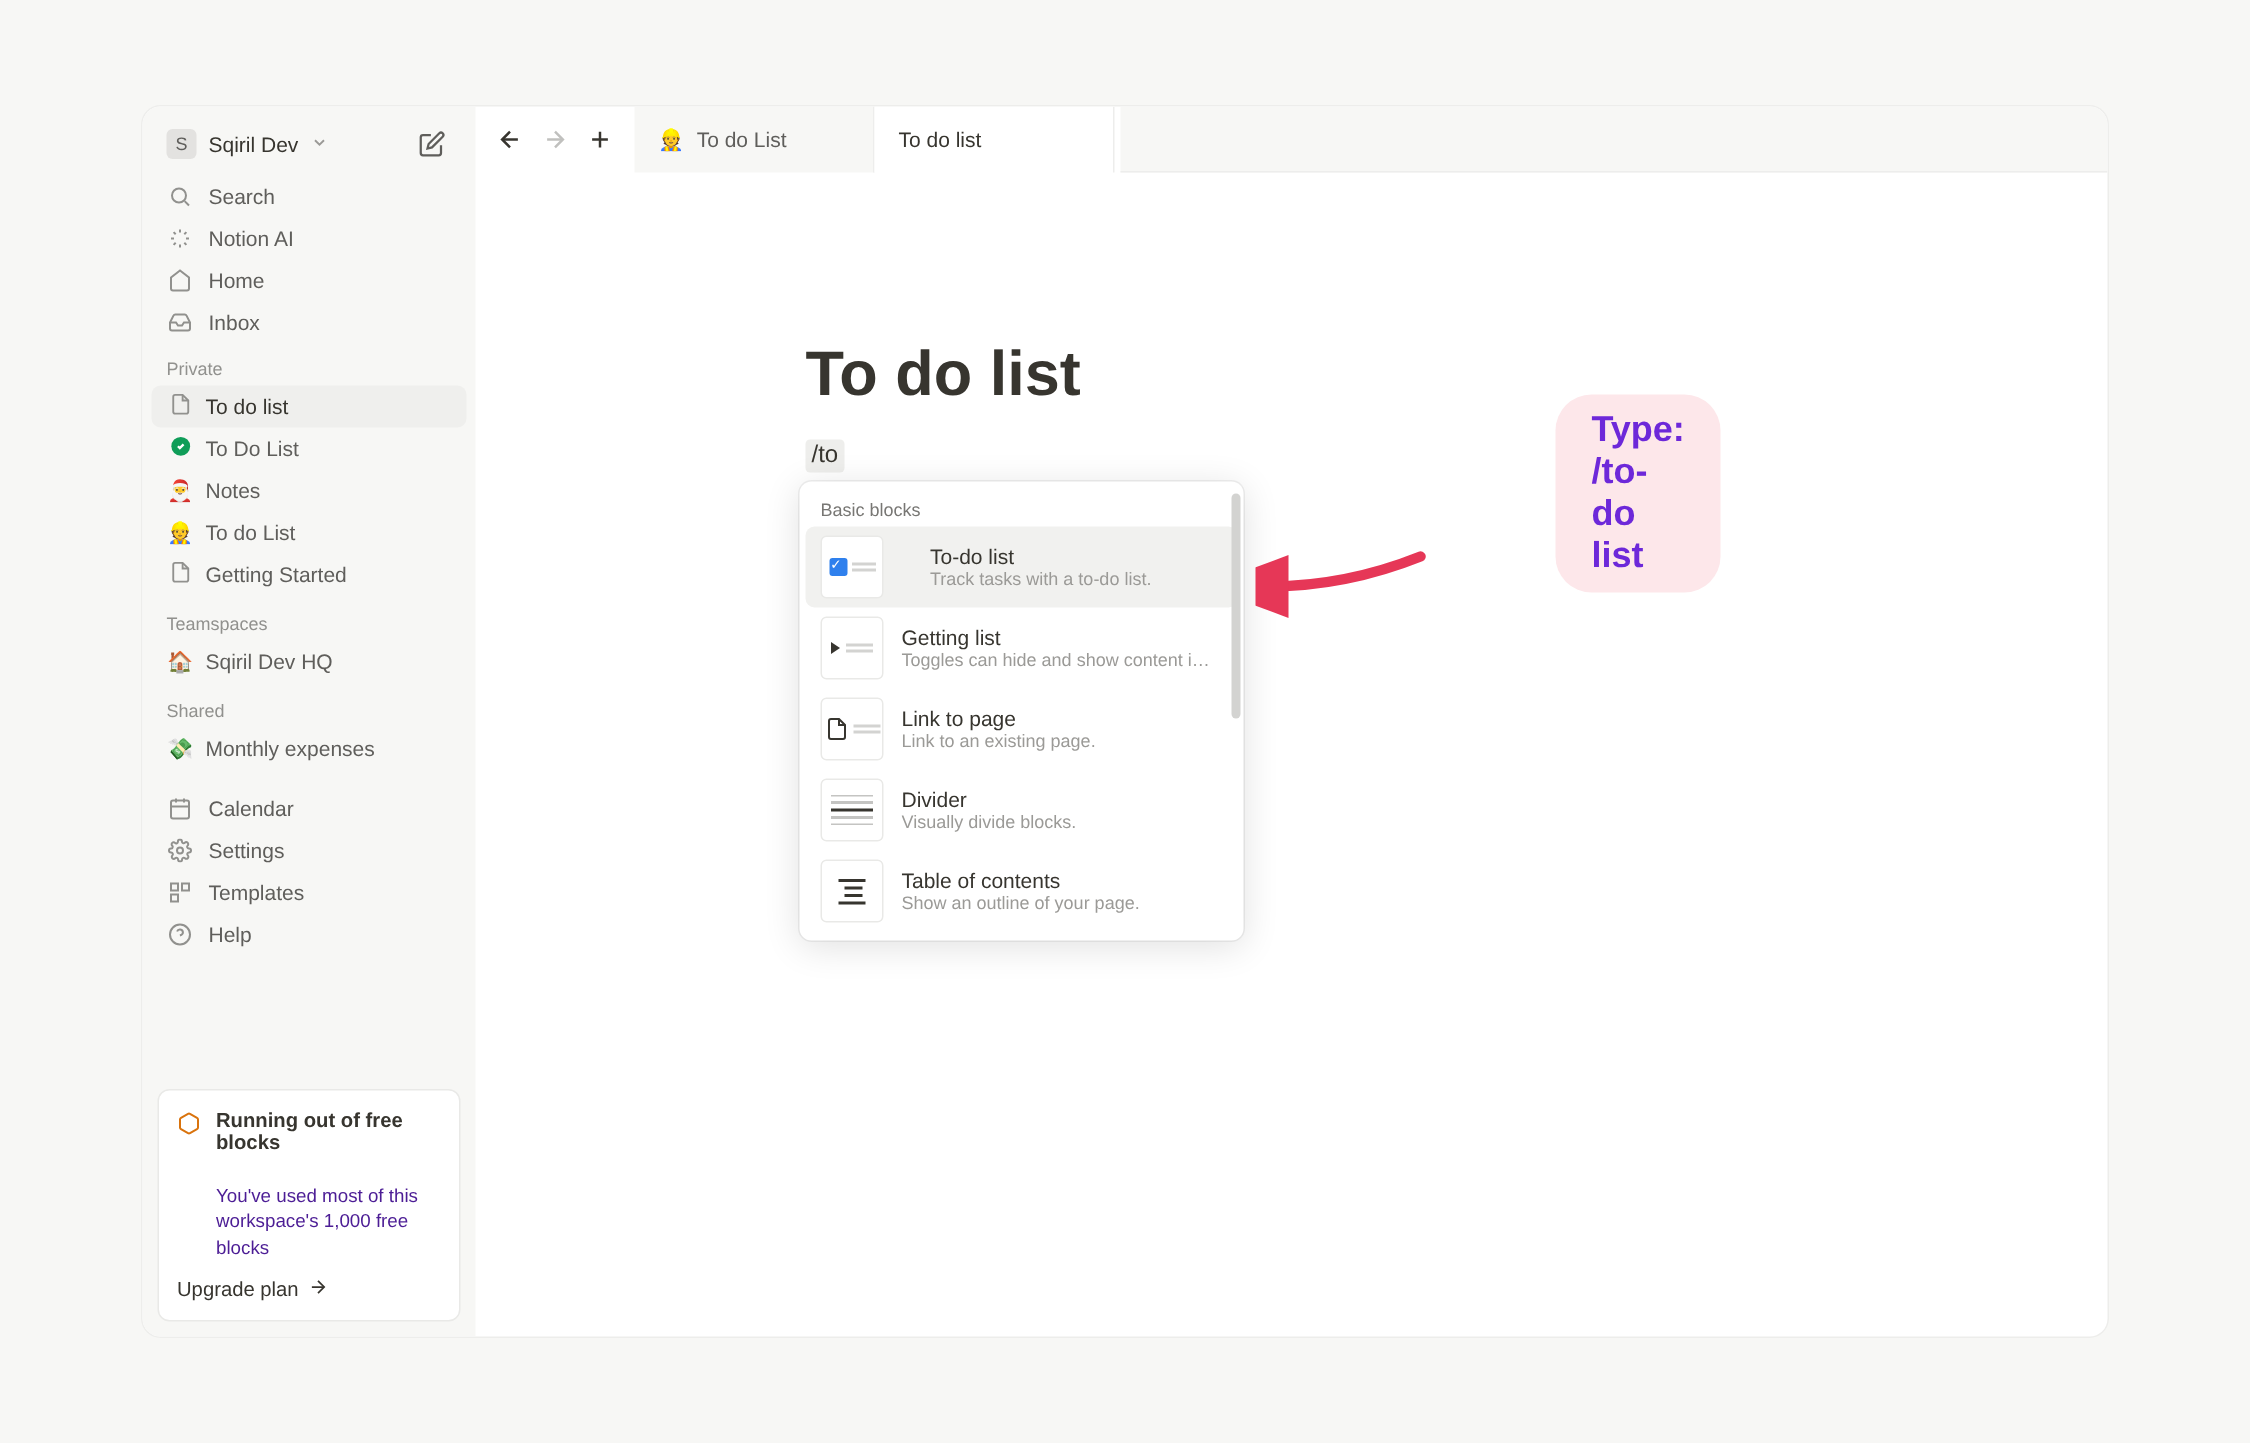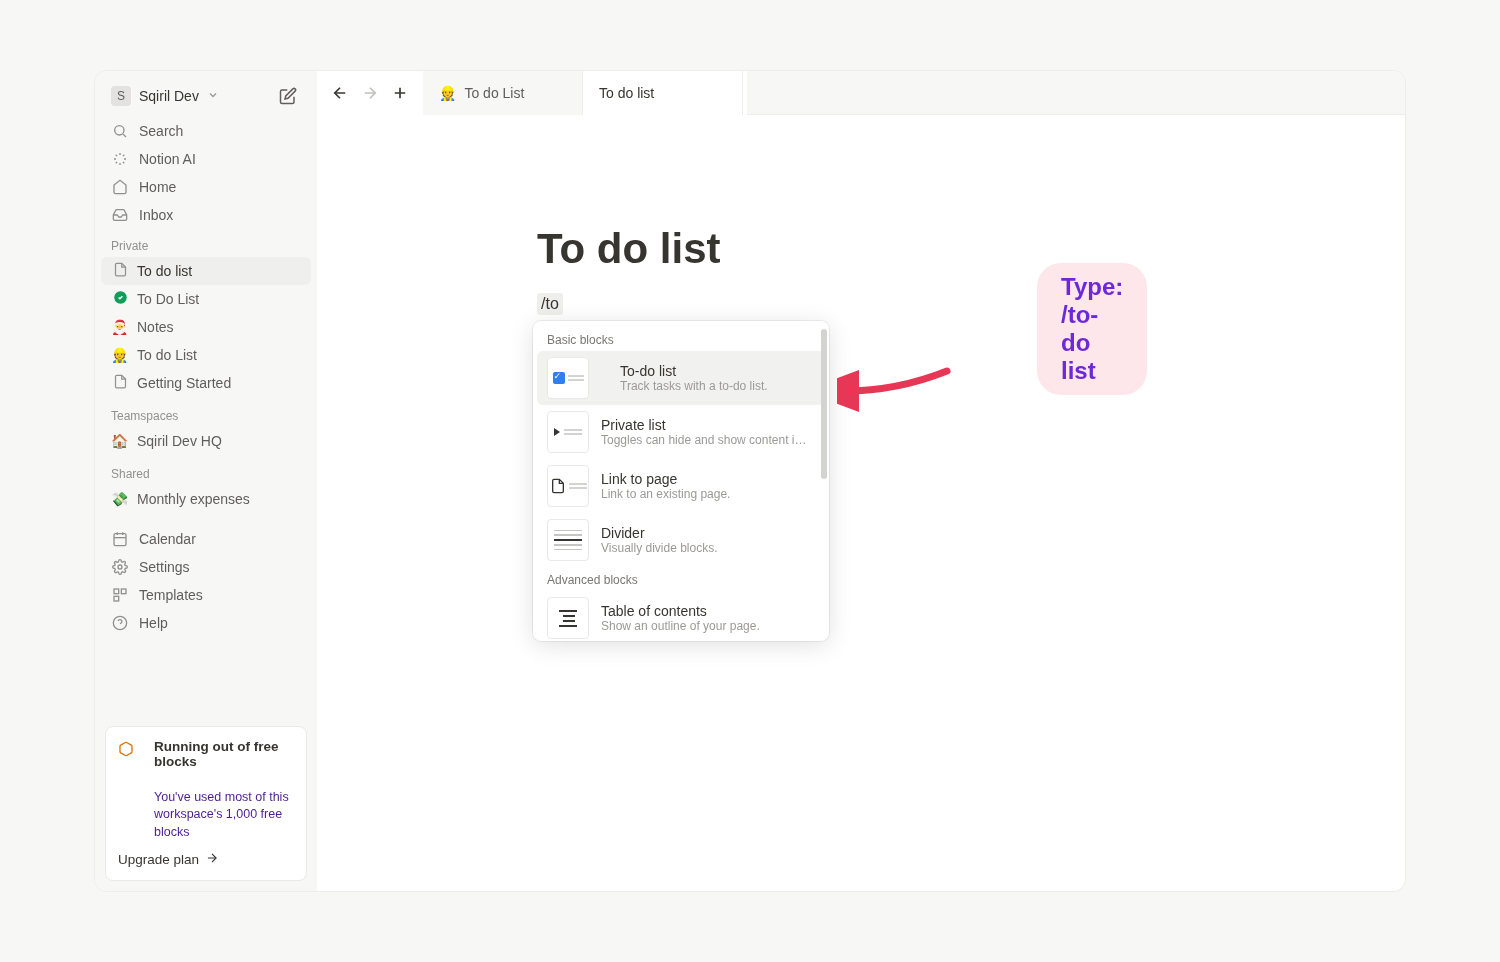--- a/index.html
+++ b/index.html
@@ -78,21 +78,21 @@
   .promo {
     margin: auto 4px 4px 4px;
     border:1px solid #e9e9e7;
     border-radius:8px;
     padding:12px;
     background:#fff;
   }
   .promo-title { font-weight:600; color:#37352f; font-size:13.5px; }
   .promo-sub { color:#4c1d95; font-size:12.5px; margin-top:20px; line-height:1.4; }
   .promo-link { margin-top:10px; font-size:13.5px; color:#37352f; font-weight:500; display:flex; align-items:center; gap:6px; }
-  .promo-row { display:flex; gap:20px; align-items:flex-start; }
+  .promo-row { display:flex; gap:10px; align-items:flex-start; }
   .promo-ic { color:#d9730d; margin-top:2px; font-size:14px; }
 
   .main {
     flex:1;
     display:flex;
     flex-direction:column;
     position:relative;
   }
   .topbar {
     height: 44px;
@@ -456,21 +456,21 @@
               <div class="menu-thumb">
                 <div class="th-toggle">
                     <span class="tri"></span>
                     <span class="th-lines">
                       <span></span>
                       <span></span>
                     </span>
                   </div>
               </div>
               <div class="menu-text">
-                <div class="t">Private list</div>
+                <div class="t">Getting list</div>
                 <div class="d">Toggles can hide and show content in...</div>
               </div>
             </div>
 
             <div class="menu-item">
               <div class="menu-thumb">
                 <div style="display:flex;gap:3px;align-items:center;">
                   <svg width="16" height="16" viewBox="0 0 24 24" fill="none" stroke="#37352f" stroke-width="2">
                       <path d="M14 2H6a2 2 0 0 0-2 2v16a2 2 0 0 0 2 2h12a2 2 0 0 0 2-2V8z"></path>
                       <polyline points="14 2 14 8 20 8"></polyline>
@@ -496,21 +496,20 @@
                     <span></span>
                     <span></span>
                   </div>
               </div>
               <div class="menu-text">
                 <div class="t">Divider</div>
                 <div class="d">Visually divide blocks.</div>
               </div>
             </div>
 
-            <div class="menu-section">Advanced blocks</div>
 
             <div class="menu-item">
               <div class="menu-thumb">
                 <div class="th-toc">
                     <span></span>
                     <span></span>
                     <span></span>
                     <span></span>
                   </div>
               </div>

